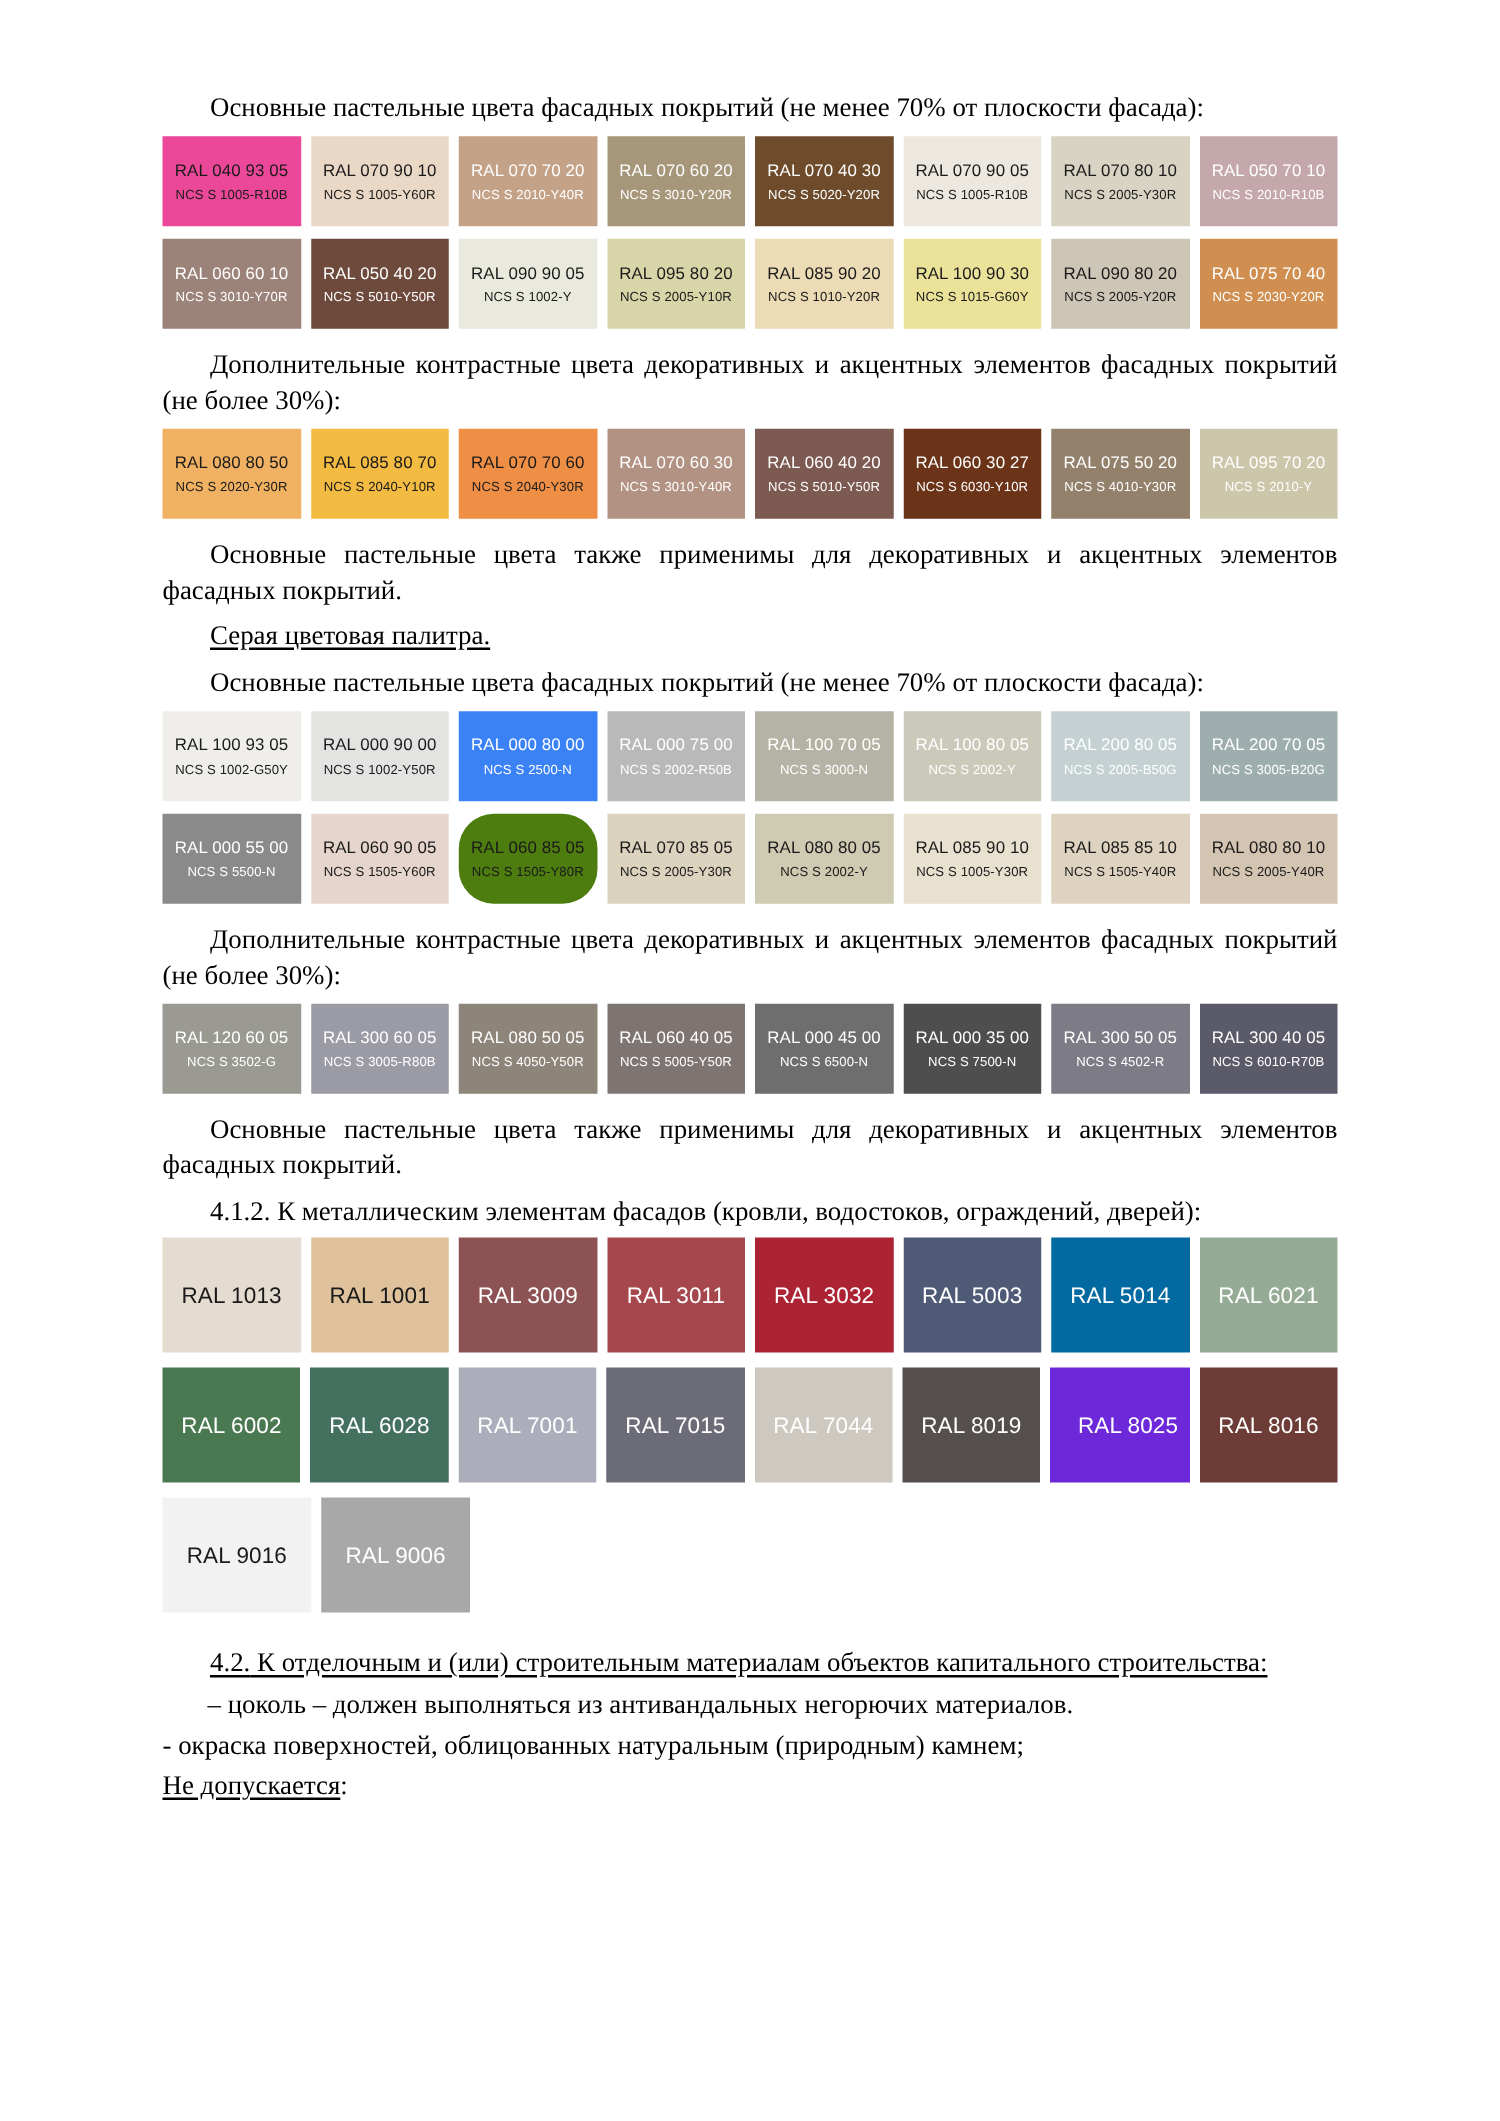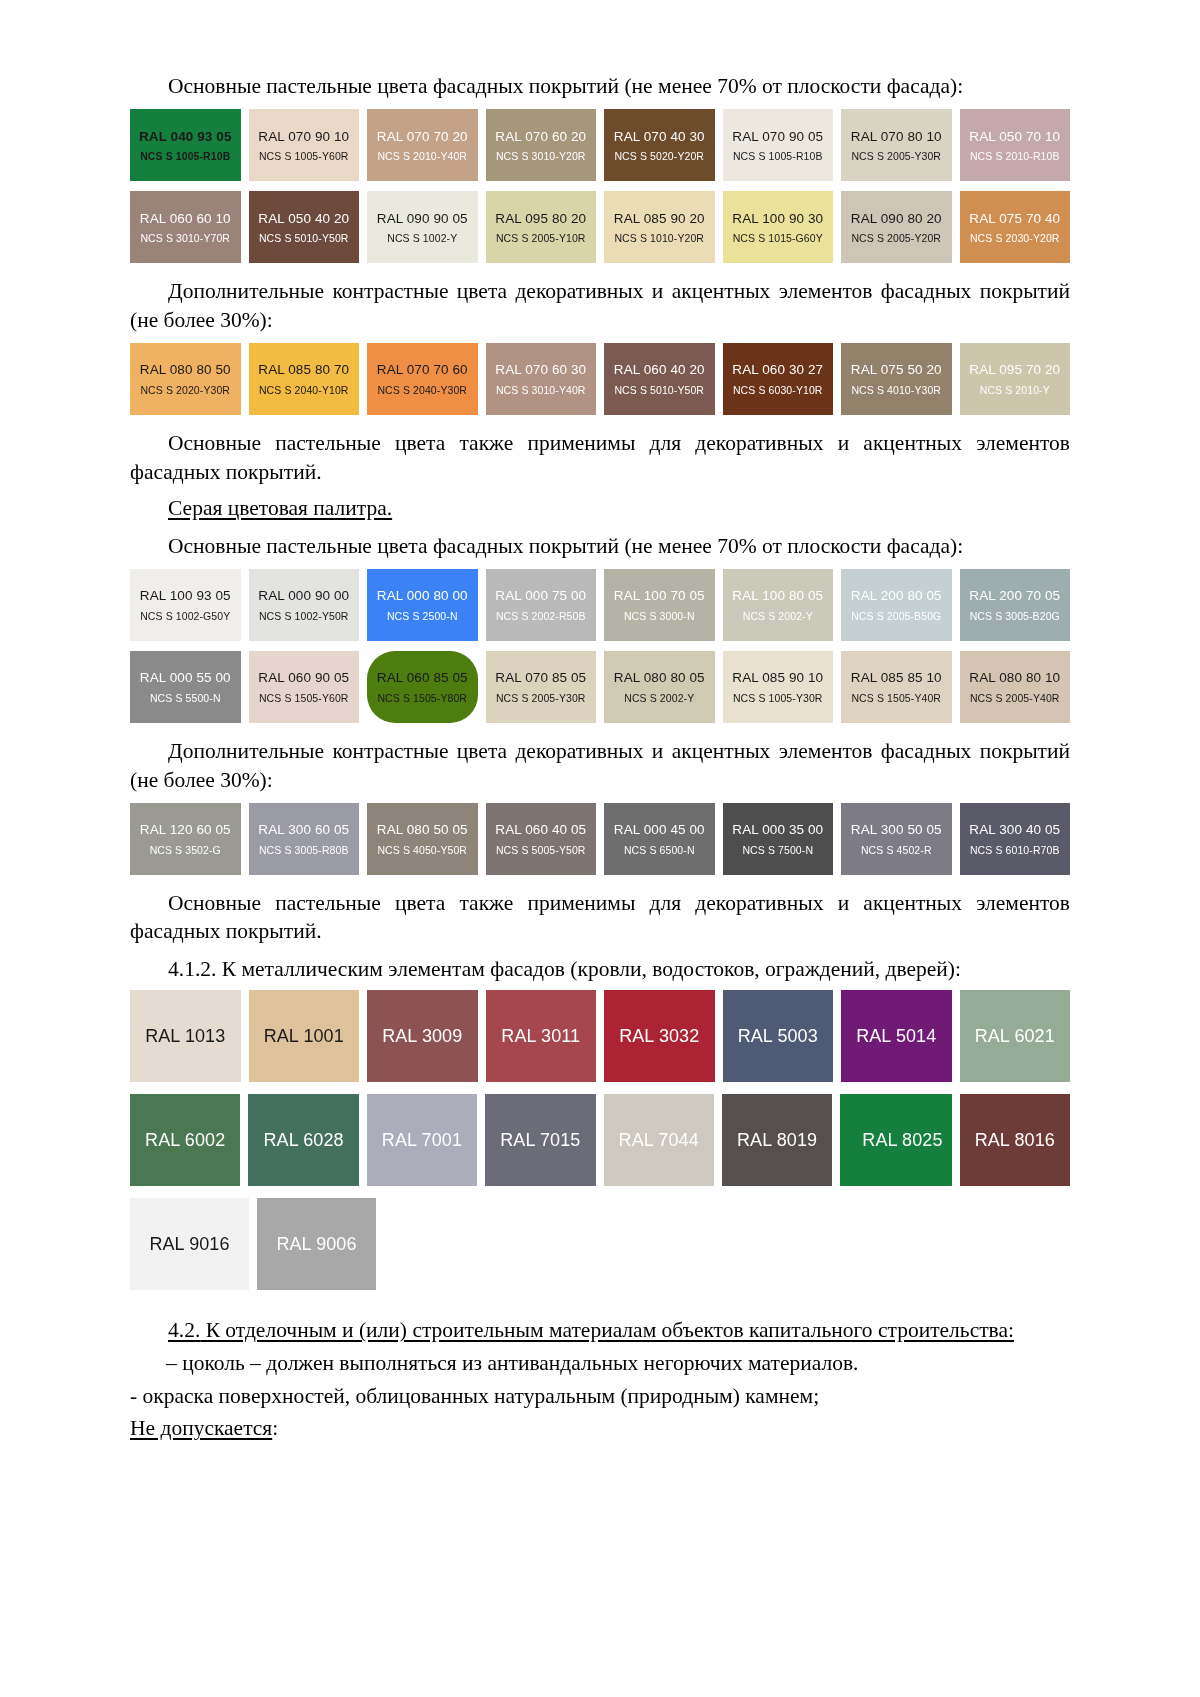--- a/index.html
+++ b/index.html
@@ -103,21 +103,21 @@
 </style>
 </head>
 <body>
 
 <div class="page">
 
 
   <p class="para nojust">Основные пастельные цвета фасадных покрытий (не менее 70% от плоскости фасада):</p>
 
   <div class="swatch-row">
-      <div class="swatch light" style="background: #15803d; font-weight: bold;">
+      <div class="swatch light" style="background: #ec4899;">
         <span class="ral">RAL 040 93 05</span>
         <span class="ncs">NCS S 1005-R10B</span>
       </div>
       <div class="swatch light" style="background: rgb(234, 216, 198);">
         <span class="ral">RAL 070 90 10</span>
         <span class="ncs">NCS S 1005-Y60R</span>
       </div>
       <div class="swatch dark" style="background: rgb(196, 162, 136);">
         <span class="ral">RAL 070 70 20</span>
         <span class="ncs">NCS S 2010-Y40R</span>
@@ -343,21 +343,21 @@
       </div>
       <div class="swatch dark" style="background: rgb(165, 71, 76);">
         <span class="ral">RAL 3011</span>
       </div>
       <div class="swatch dark" style="background: rgb(172, 35, 52);">
         <span class="ral">RAL 3032</span>
       </div>
       <div class="swatch dark" style="background: rgb(78, 90, 118);">
         <span class="ral">RAL 5003</span>
       </div>
-      <div class="swatch dark" style="background: #701a75;">
+      <div class="swatch dark" style="background: #0369a1;">
         <span class="ral">RAL 5014</span>
       </div>
       <div class="swatch dark" style="background: rgb(150, 171, 149);">
         <span class="ral">RAL 6021</span>
       </div>
     </div>
   <div class="swatch-row metal">
       <div class="swatch dark" style="background: rgb(74, 120, 80);">
         <span class="ral">RAL 6002</span>
       </div>
@@ -369,21 +369,21 @@
       </div>
       <div class="swatch dark" style="background: rgb(108, 108, 121);">
         <span class="ral">RAL 7015</span>
       </div>
       <div class="swatch dark" style="background: rgb(205, 200, 192);">
         <span class="ral">RAL 7044</span>
       </div>
       <div class="swatch dark" style="background: rgb(85, 80, 78);">
         <span class="ral">RAL 8019</span>
       </div>
-      <div class="swatch dark" style="background: #15803d; padding-left: 13px;">
+      <div class="swatch dark" style="background: #6d28d9; padding-left: 13px;">
         <span class="ral">RAL 8025</span>
       </div>
       <div class="swatch dark" style="background: rgb(110, 60, 54);">
         <span class="ral">RAL 8016</span>
       </div>
     </div>
   <div class="swatch-row metal">
       <div class="swatch light" style="background: rgb(242, 242, 242);">
         <span class="ral">RAL 9016</span>
       </div>

